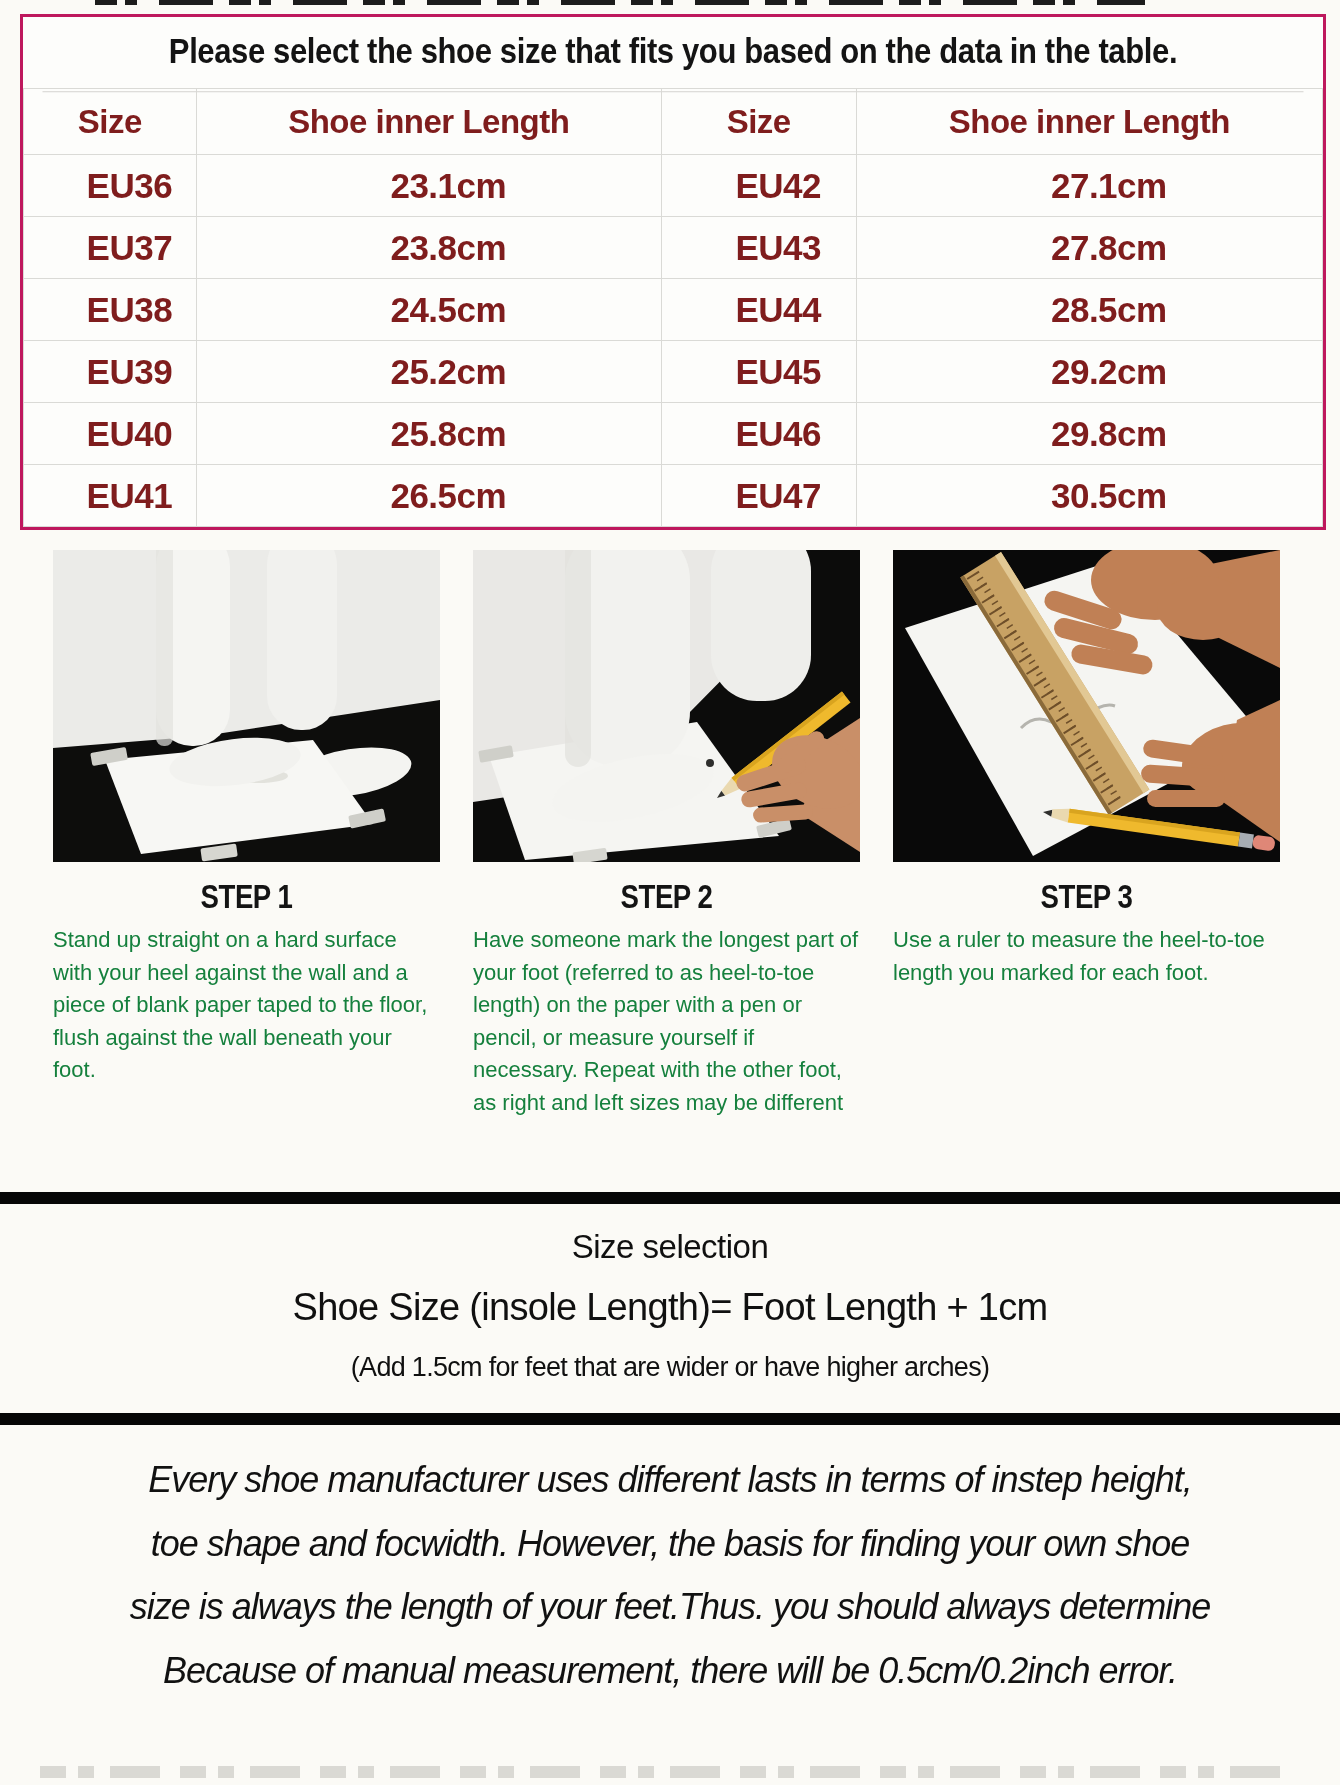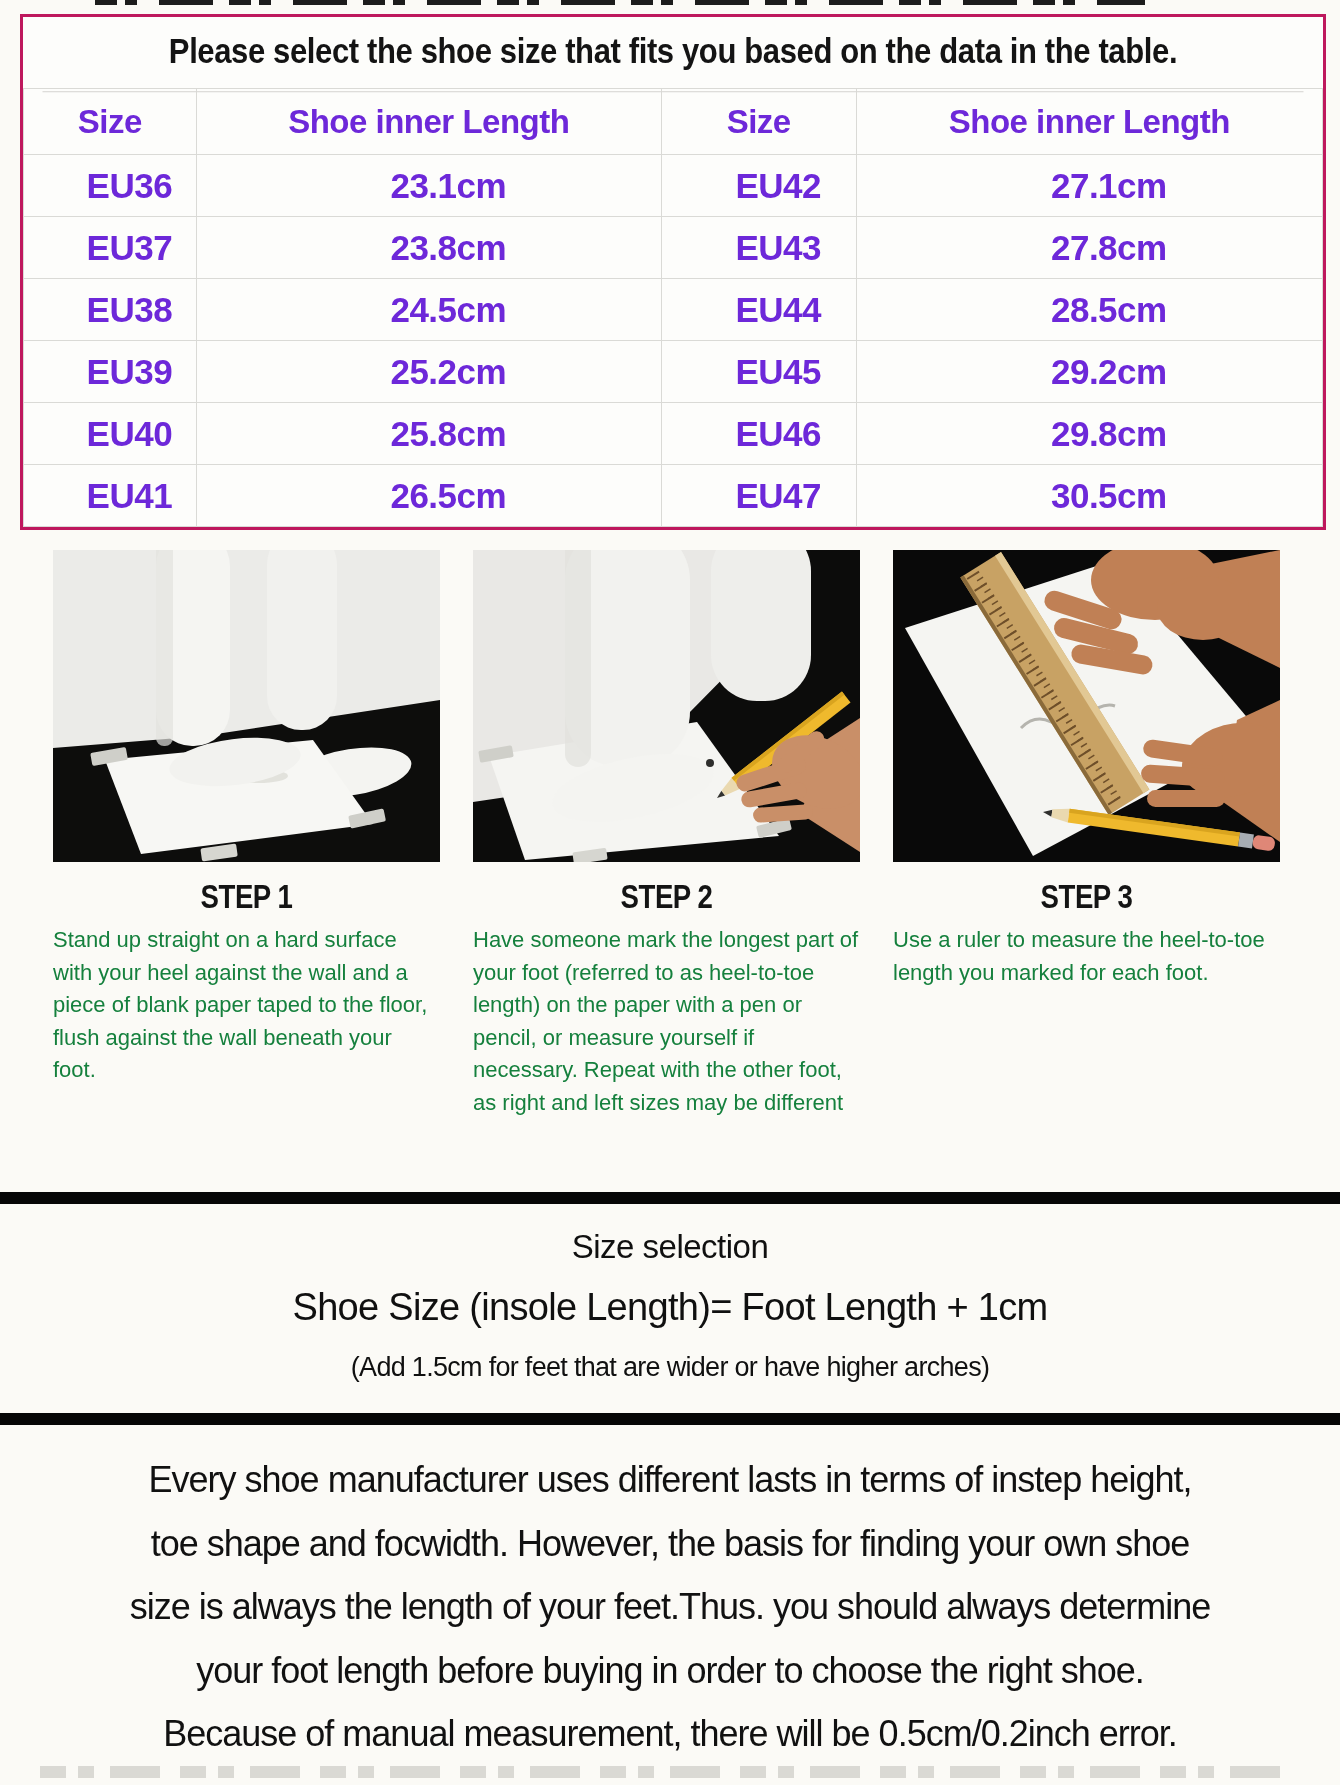--- a/index.html
+++ b/index.html
@@ -23,21 +23,21 @@
     border:3px solid #be185d; background:#fdfdfb;
   }
   .panel-title {
     margin:0; padding:16px 0 17px; border-bottom:1px solid #d9d8d4;
     font-size:32px; font-weight:bold; text-align:center; white-space:nowrap;
     transform:scale(0.97,1.12); transform-origin:center;
     letter-spacing:-0.4px;
   }
   table.size-table { width:100%; border-collapse:collapse; table-layout:fixed; }
   table.size-table th, table.size-table td {
-    border:1px solid #dadad6; text-align:center; font-weight:bold; color:#6d28d9;
+    border:1px solid #dadad6; text-align:center; font-weight:bold; color:#7f1d1d;
     letter-spacing:-0.5px;
     margin-left:28px;
   }
   table.size-table th { height:63px; font-size:33px; }
   table.size-table td { height:59px; font-size:35px;padding-left:40px; }
   col.c1{width:13.3%} col.c2{width:35.8%} col.c3{width:15%} col.c4{width:35.9%}
   
   .steps {
     position:absolute; top:550px; left:0; width:1340px; box-sizing:border-box;
     padding:0 60px 0 53px; display:flex; justify-content:space-between;
@@ -56,21 +56,21 @@
   .bar1 { top:1192px; } .bar2 { top:1413px; }
   .size-selection { position:absolute; top:1204px; left:0; width:1340px; text-align:center; color:#101010; }
   .size-selection h2 { margin:24px 0 0; font-size:33px; font-weight:500; letter-spacing:-0.5px; }
   .size-selection .formula { margin-top:20px; font-size:38px; letter-spacing:-0.7px; }
   .size-selection .note { margin-top:23px; font-size:27px; letter-spacing:-0.7px; }
   
   .disclaimer {
     position:absolute; top:1448px; left:0; width:1340px; text-align:center;
     font-size:36px; line-height:63.5px; letter-spacing:-1px; color:#111;
   }
-  .disclaimer div { white-space:nowrap; }
+  .disclaimer div { white-space:nowrap;font-style:italic; }
 </style>
 </head>
 <body>
 
 <div class="page">
 
   <div class="crop-top"></div>
 
   <section class="panel">
     <h1 class="panel-title">Please select the shoe size that fits you based on the data in the table.</h1>
@@ -238,19 +238,18 @@
     <div class="formula">Shoe Size (insole Length)= Foot Length + 1cm</div>
     <div class="note">(Add 1.5cm for feet that are wider or have higher arches)</div>
   </section>
 
   <div class="bar bar2"></div>
 
   <section class="disclaimer">
     <div>Every shoe manufacturer uses different lasts in terms of instep height,</div>
     <div>toe shape and focwidth. However, the basis for finding your own shoe</div>
     <div>size is always the length of your feet.Thus. you should always determine</div>
-    <div>your foot length before buying in order to choose the right shoe.</div>
     <div>Because of manual measurement, there will be 0.5cm/0.2inch error.</div>
   </section>
 
   <div class="crop-bottom"></div>
 
 </div>
 
 </body></html>

